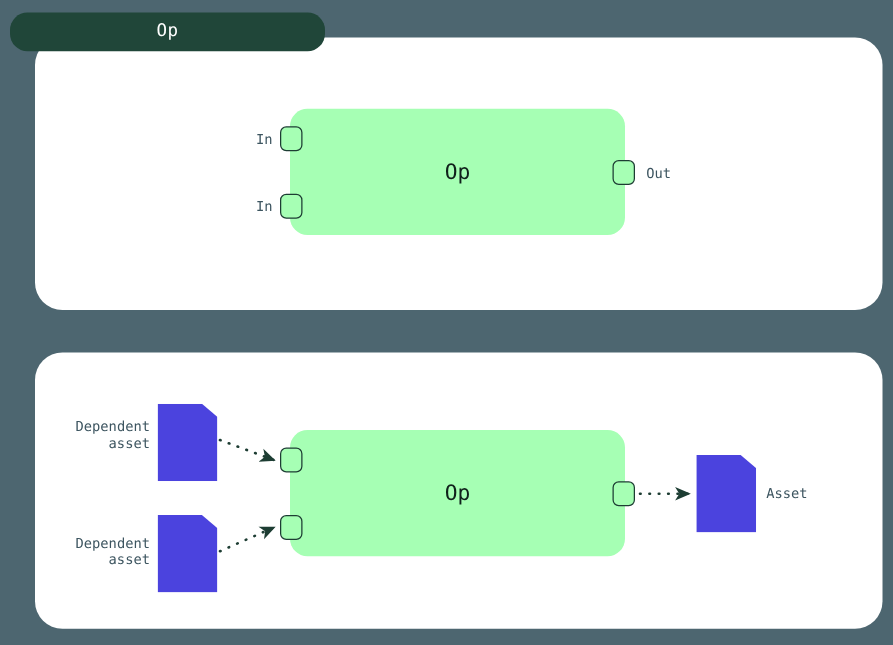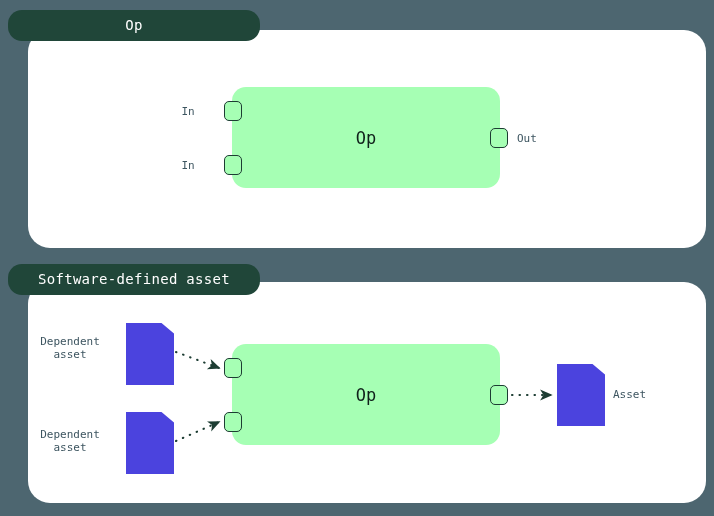--- a/index.html
+++ b/index.html
@@ -82,21 +82,21 @@
   }
 
   
   .lbl {
     position: absolute;
     font-size: 11px;
     color: #3d5560;
     white-space: nowrap;
     line-height: 13px;
   }
-  .lbl-right { text-align: center; }
+  .lbl-right { text-align: right; }
 
   
   .asset-icon {
     position: absolute;
     width: 48px;
     height: 62px;
     background: #4b43de;
     -webkit-clip-path: polygon(0 0, 74% 0, 100% 17%, 100% 100%, 0 100%);
     clip-path: polygon(0 0, 74% 0, 100% 17%, 100% 100%, 0 100%);
   }
@@ -124,21 +124,20 @@
   <div class="port" style="left:224px; top:101px;"></div>
   <div class="port" style="left:224px; top:155px;"></div>
   <div class="port" style="left:490px; top:128px;"></div>
 
   <div class="lbl lbl-right" style="left:158px; top:105px; width:60px;">In</div>
   <div class="lbl lbl-right" style="left:158px; top:159px; width:60px;">In</div>
   <div class="lbl" style="left:517px; top:132px;">Out</div>
 
   <div class="panel panel-asset"></div>
 
-  <div class="tab tab-asset">Software-defined asset</div>
 
   <div class="opbox opbox-2">
     <div class="opbox-label">Op</div>
   </div>
 
   <div class="port" style="left:224px; top:358px;"></div>
   <div class="port" style="left:224px; top:412px;"></div>
   <div class="port" style="left:490px; top:385px;"></div>
 
   <div class="asset-icon" style="left:126px; top:323px;"></div>

